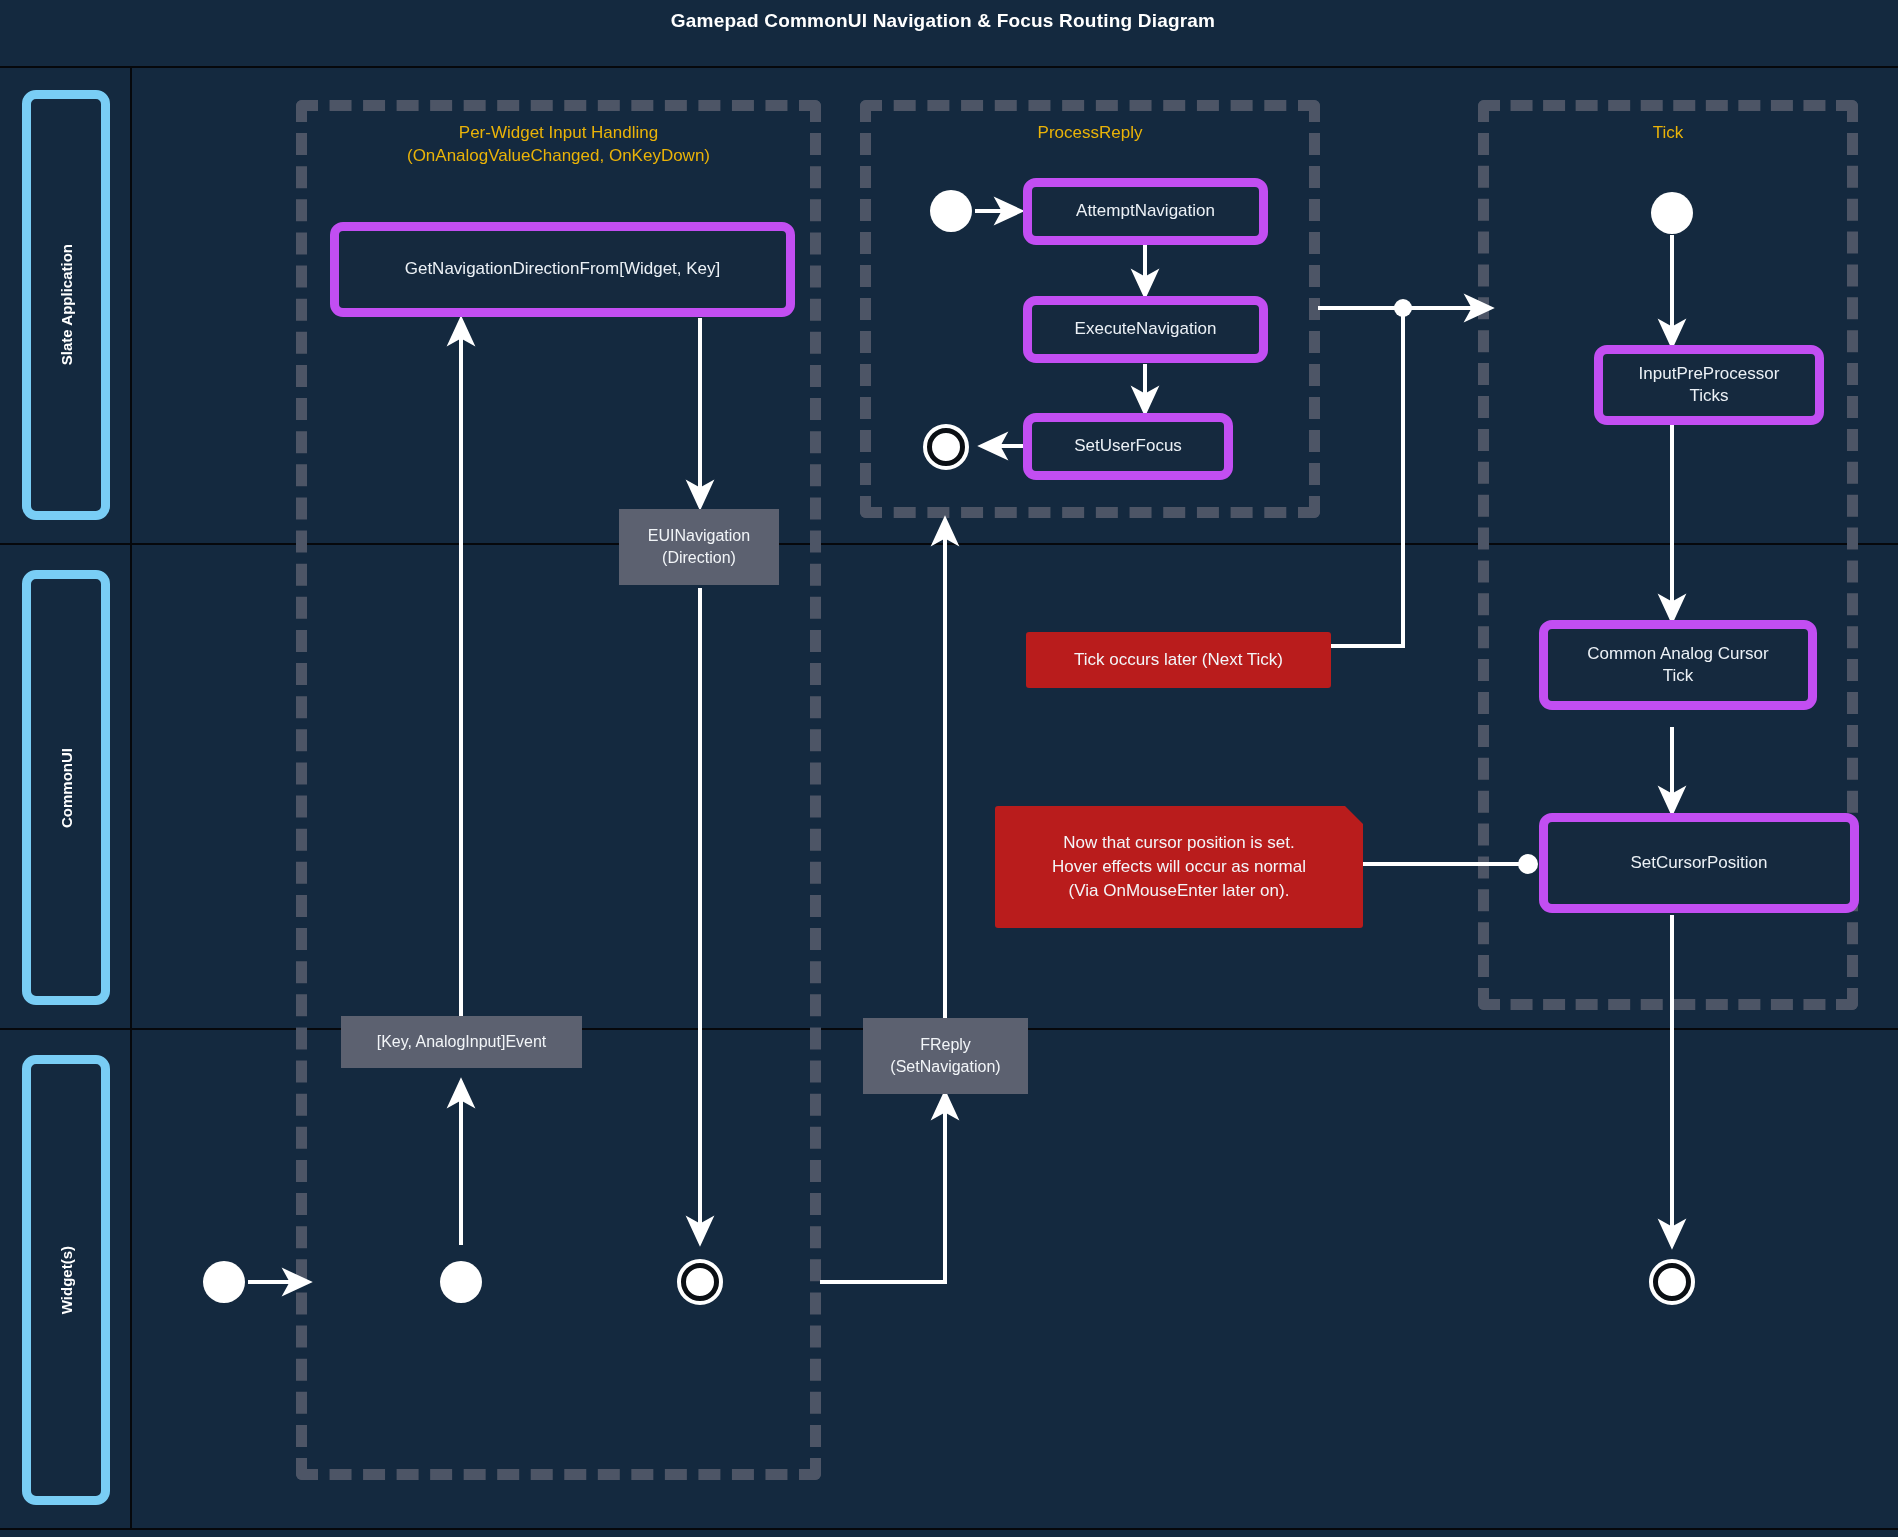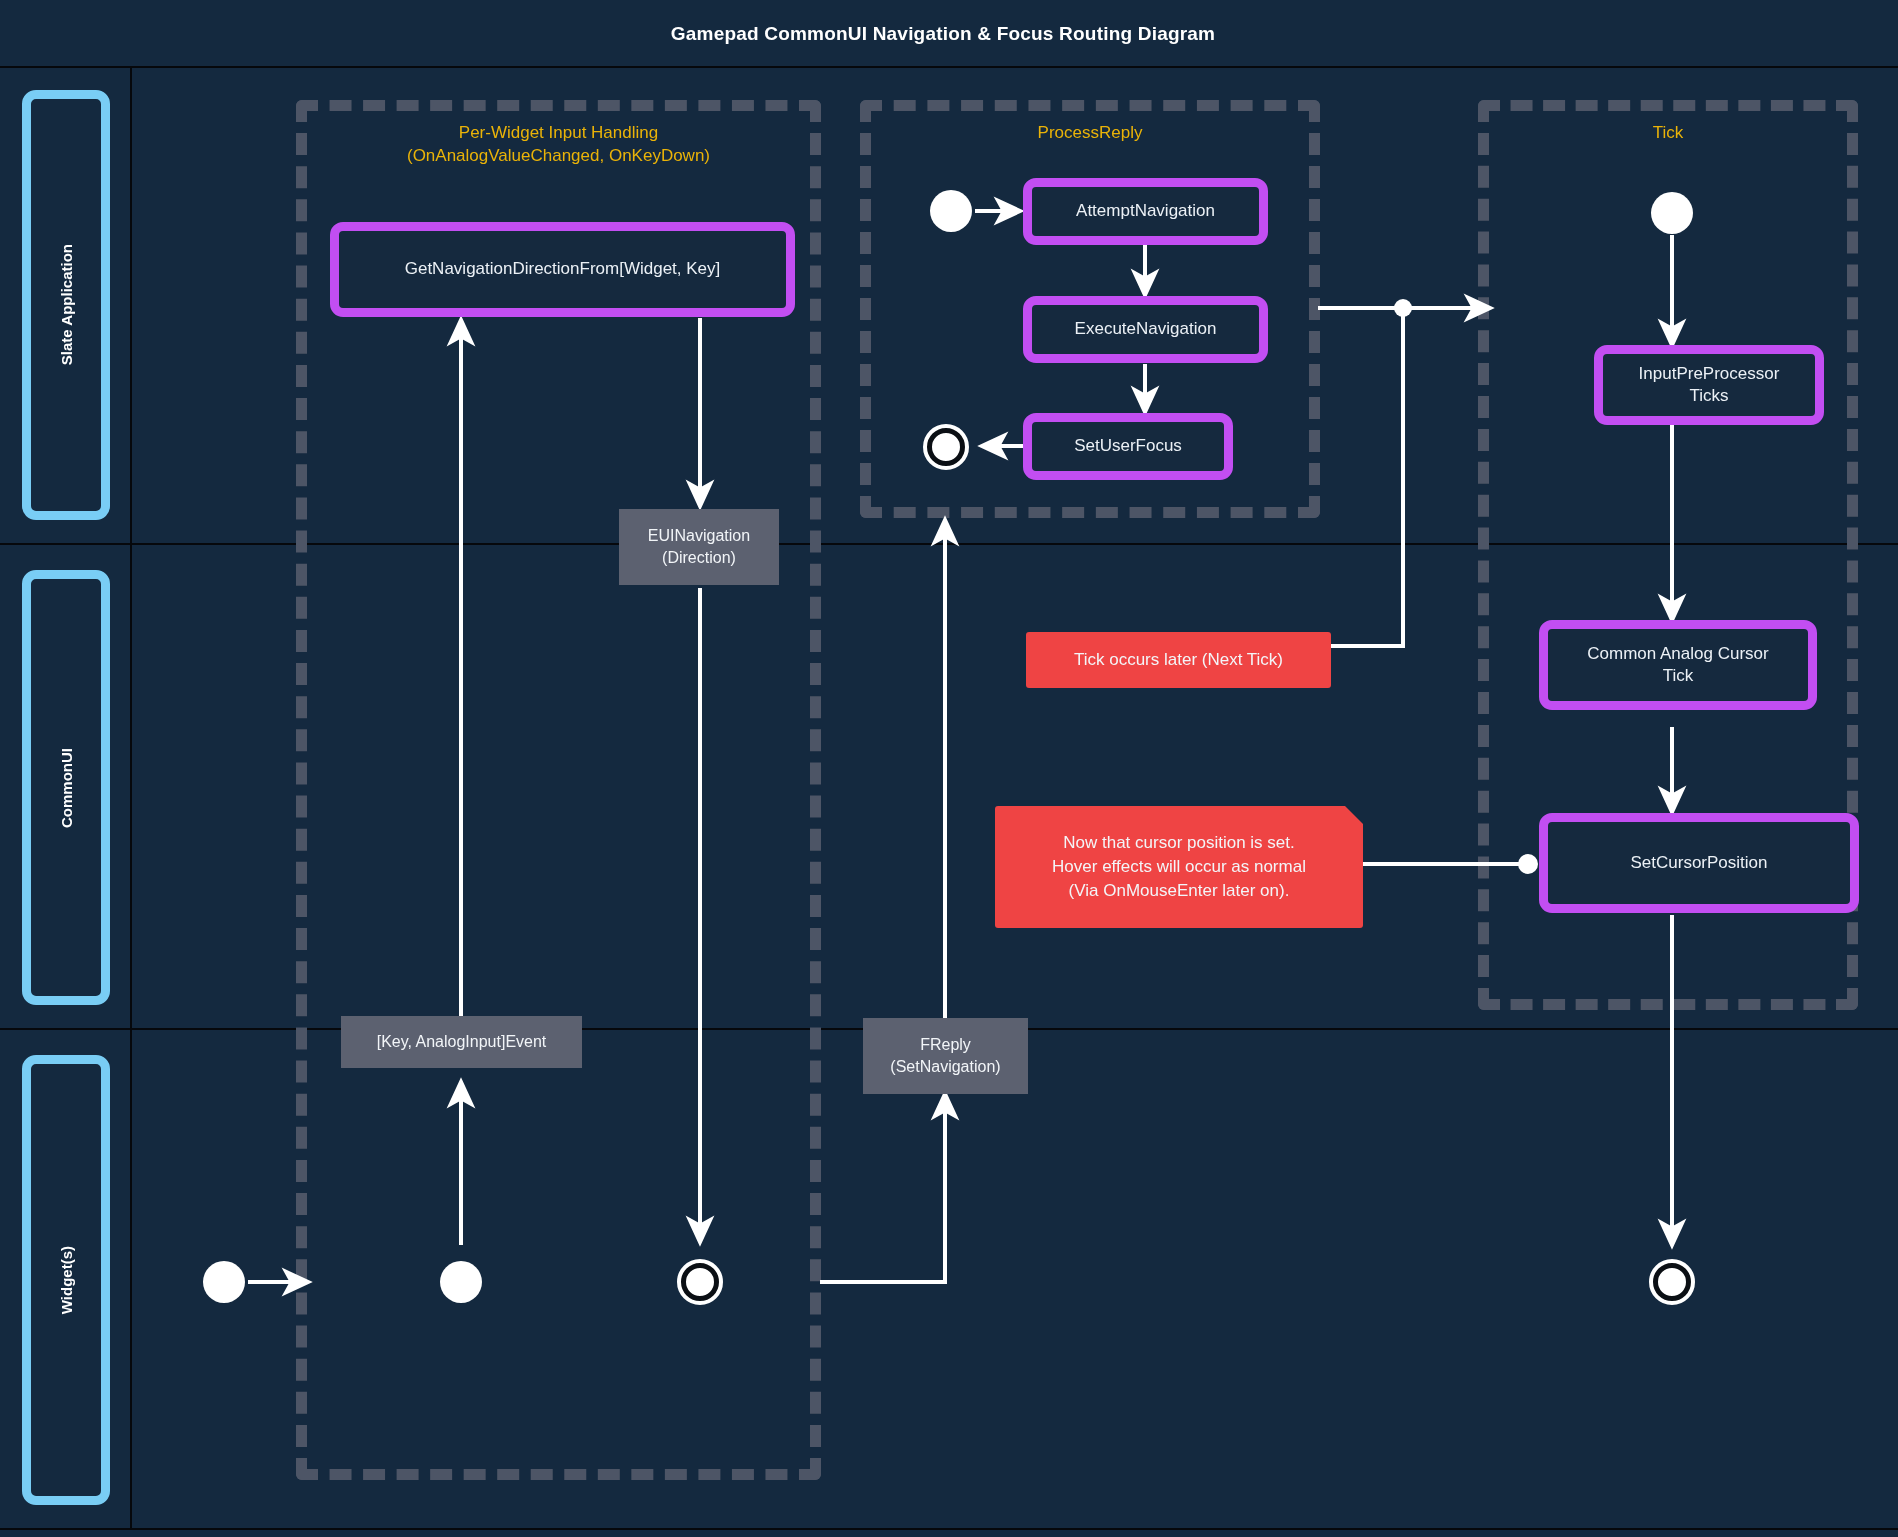--- a/index.html
+++ b/index.html
@@ -4,21 +4,21 @@
 <style>
   html,body{margin:0;padding:0;background:#14293f;}
   body{
     font-family:"Liberation Sans", sans-serif;
     width:1898px;height:1537px;overflow:hidden;position:relative;
     background:#14293f;color:#e8eef5;
   }
   #stage{position:absolute;left:0;top:0;width:1898px;height:1537px;}
 
   .diagram-title{
-    position:absolute;left:0;top:23px;width:1886px;text-align:center;
+    position:absolute;left:0;top:10px;width:1886px;text-align:center;
     font-size:19px;font-weight:bold;color:#ffffff;letter-spacing:.2px;
   }
 
   
   .lane-div{position:absolute;left:0;width:1898px;height:2px;background:#06080c;}
   .lane-vert{position:absolute;top:66px;width:2px;background:#06080c;}
 
   
   .lane-label{
     position:absolute;box-sizing:border-box;
@@ -68,21 +68,21 @@
   
   .edge-label{
     position:absolute;background:#5c6170;color:#f2f5f8;
     font-size:16px;line-height:1.35;text-align:center;
     display:flex;align-items:center;justify-content:center;
     white-space:pre-line;box-sizing:border-box;padding:3px 21px;
   }
 
   
   .note{
-    position:absolute;background:#ef4444;color:#f3f5f8;
+    position:absolute;background:#b91c1c;color:#f3f5f8;
     font-size:17px;line-height:1.4;text-align:center;
     display:flex;align-items:center;justify-content:center;
     white-space:pre-line;box-sizing:border-box;padding:8px 32px;
     border-radius:3px;
   }
   .note.folded{
     clip-path:polygon(0 0, calc(100% - 18px) 0, 100% 18px, 100% 100%, 0 100%);
   }
 
   svg.edges{position:absolute;left:0;top:0;width:1898px;height:1537px;pointer-events:none;}

